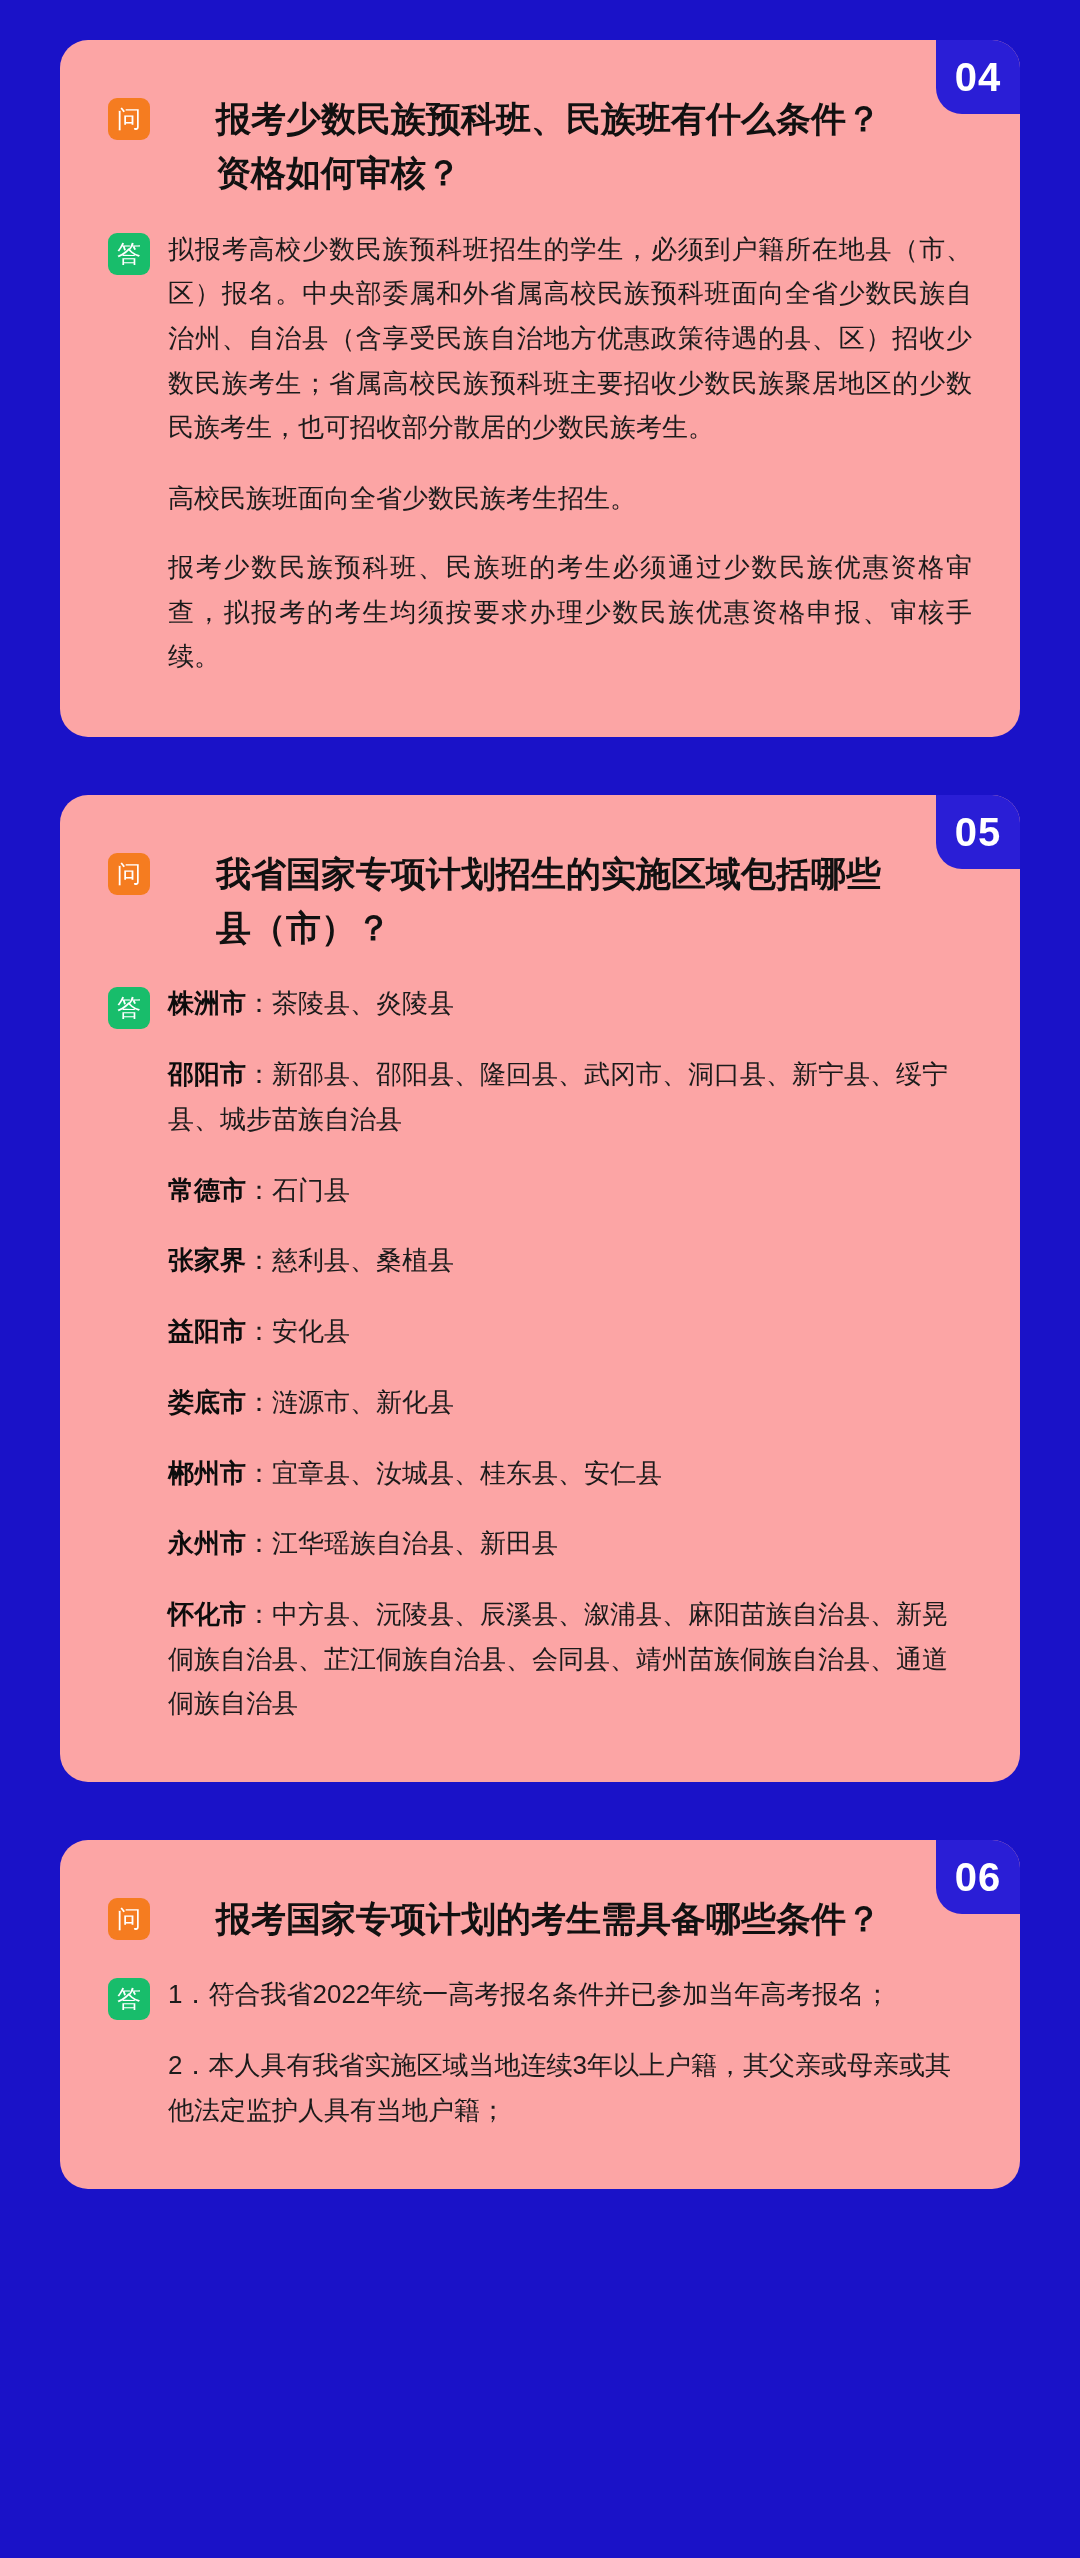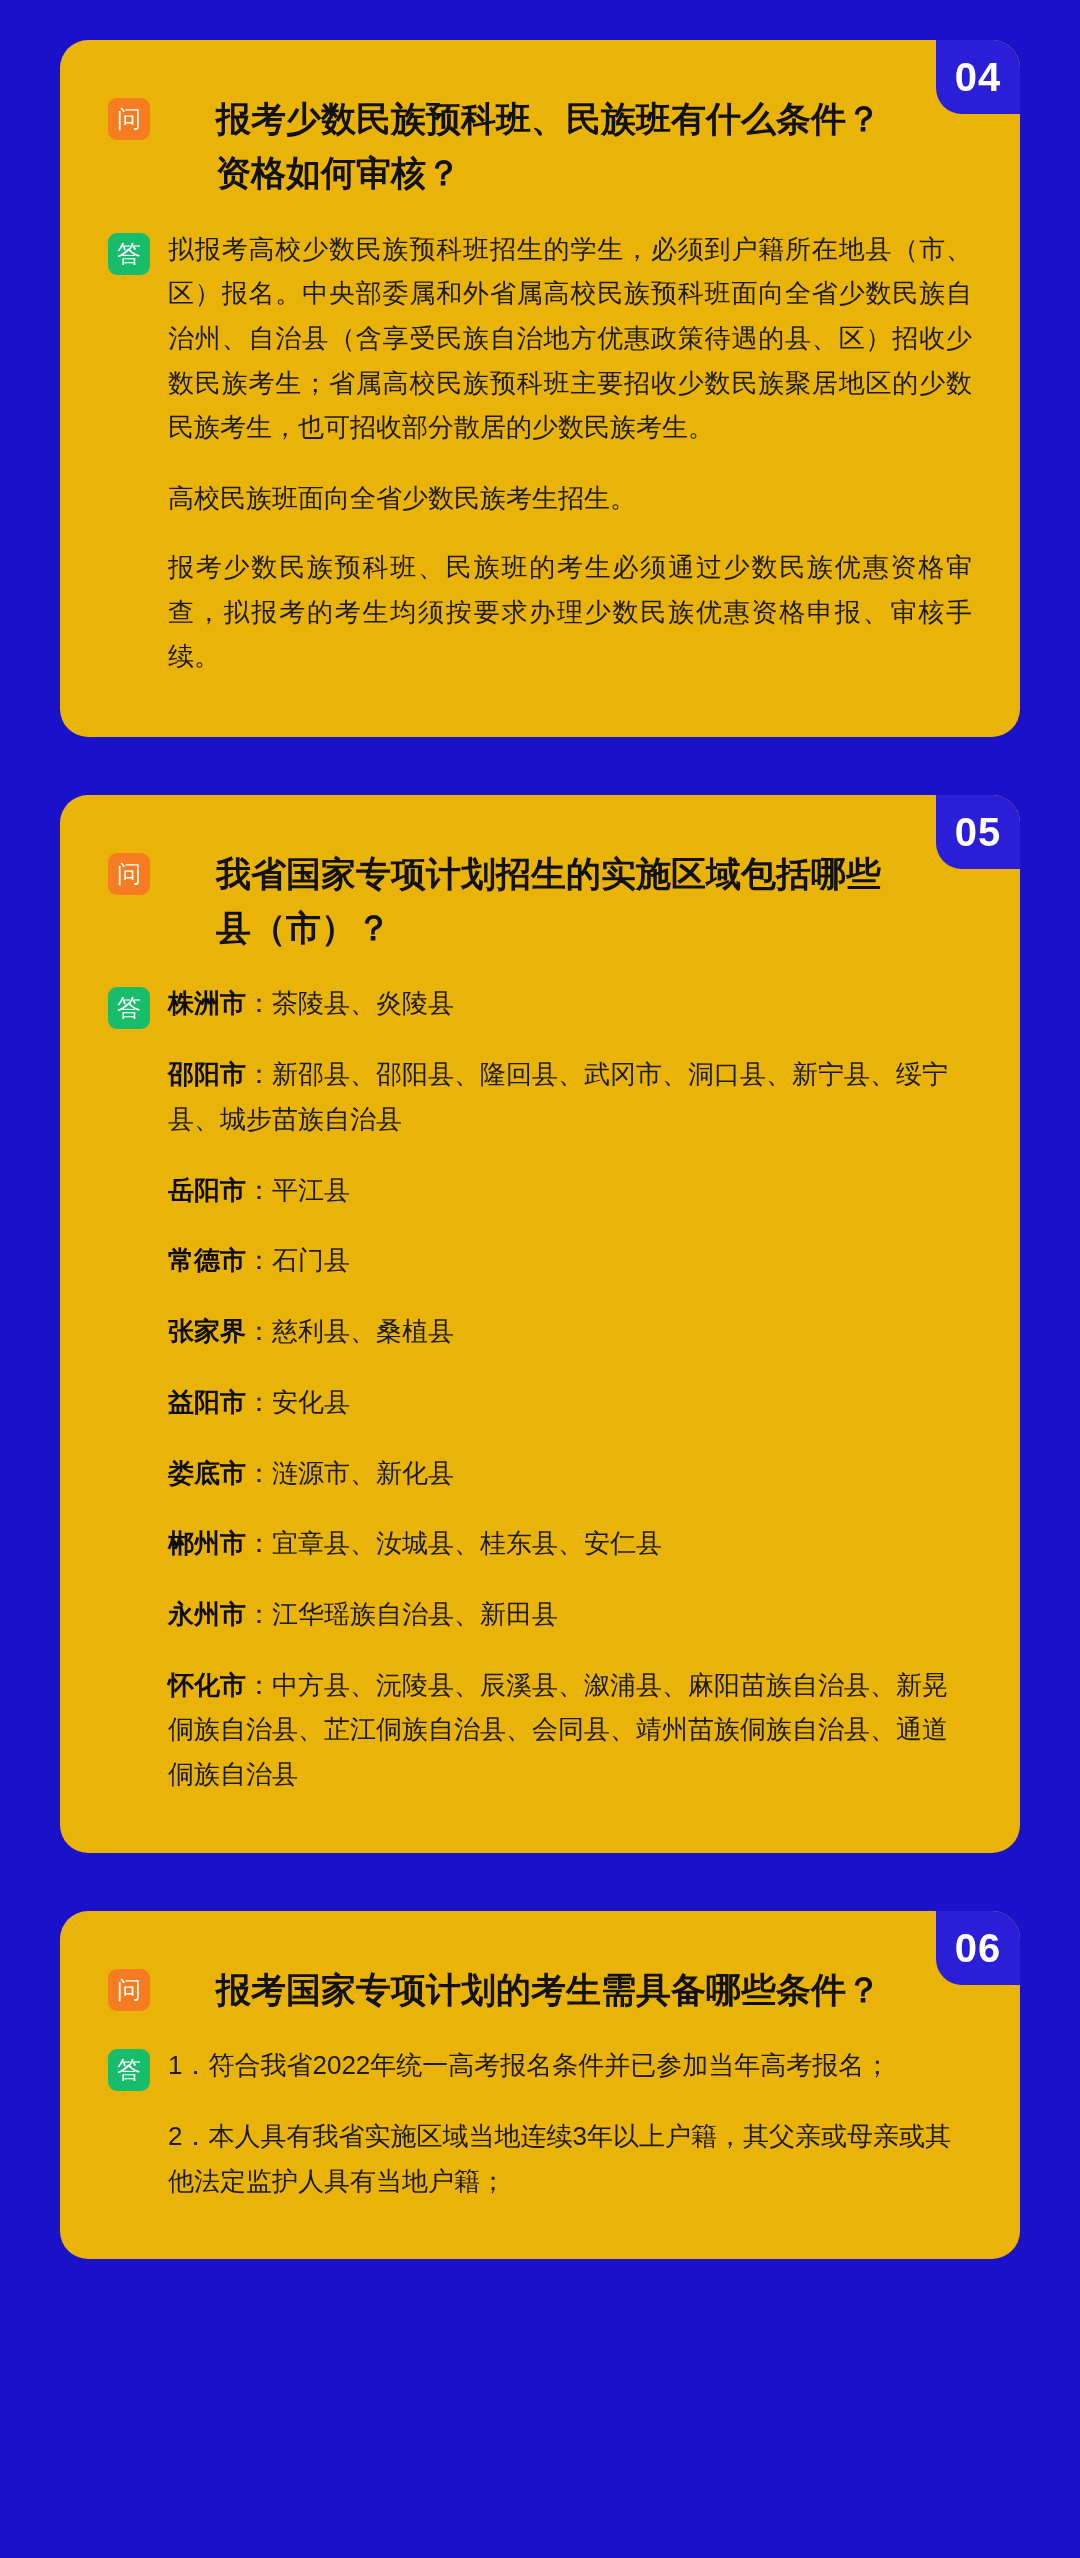--- a/index.html
+++ b/index.html
@@ -11,21 +11,21 @@
   body { padding: 0 0 40px 0; }
 
   .page {
     width: 1080px;
     background: #1a12c8;
     padding: 40px 60px 0 60px;
   }
 
   .card {
     position: relative;
-    background: #eab308;
+    background: #fca5a5;
     border-radius: 28px;
     padding: 52px 48px 56px 48px;
     margin-bottom: 58px;
   }
 
   
   .badge {
     position: absolute;
     top: 0;
     right: 0;
@@ -124,23 +124,20 @@
     <div class="qa-row">
       <div class="tag tag-a">答</div>
       <div class="a-body">
         <div class="region-line">
           <span class="region-name">株洲市</span><span>：</span><span>茶陵县、炎陵县</span>
         </div>
         <div class="region-line">
           <span class="region-name">邵阳市</span><span>：</span><span>新邵县、邵阳县、隆回县、武冈市、洞口县、新宁县、绥宁县、城步苗族自治县</span>
         </div>
         <div class="region-line">
-          <span class="region-name">岳阳市</span><span>：</span><span>平江县</span>
-        </div>
-        <div class="region-line">
           <span class="region-name">常德市</span><span>：</span><span>石门县</span>
         </div>
         <div class="region-line">
           <span class="region-name">张家界</span><span>：</span><span>慈利县、桑植县</span>
         </div>
         <div class="region-line">
           <span class="region-name">益阳市</span><span>：</span><span>安化县</span>
         </div>
         <div class="region-line">
           <span class="region-name">娄底市</span><span>：</span><span>涟源市、新化县</span>

